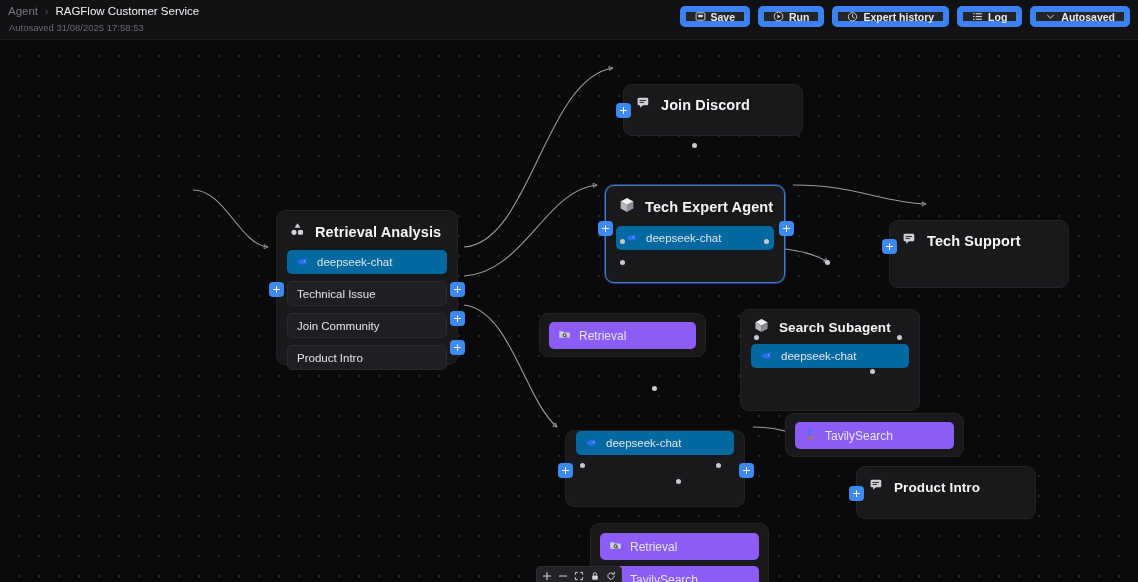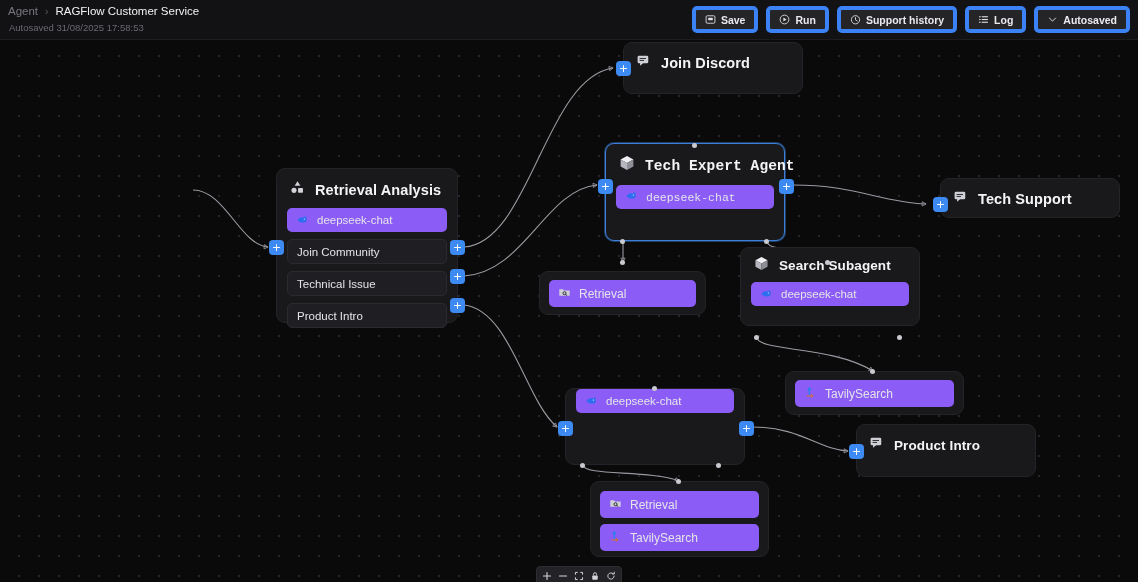--- a/index.html
+++ b/index.html
@@ -40,62 +40,62 @@
   .autosaved {
     position: absolute; left: 9px; top: 22px;
     font-size: 9.5px; color: #6a6a72;
   }
   .tb-actions {
     position: absolute; right: 8px; top: 6px;
     display: flex; align-items: center; gap: 8px;
   }
   .tb-btn {
     display: flex; align-items: center; gap: 5px;
-    height: 27px; padding: 0 9px;
+    height: 21px; padding: 0 9px;
     background: #252528;
-    border: 4px solid #3b82f6;
+    border: 6px solid #3b82f6;
     border-radius: 5px;
     font-size: 10.5px; color: #eaeaee; font-weight: bold;
     cursor: pointer; white-space: nowrap;
   }
   .tb-btn svg { display: block; }
 
   
   .node {
     position: absolute;
     background: #19191c;
     border: 1px solid #242428;
     border-radius: 9px;
     z-index: 20;
+    margin-top: 42px;
   }
   .node.selected {
     border-color: #3d7fd6;
     box-shadow: 0 0 0 1px rgba(61,127,214,.45);
-    font-family: Liberation Mono, monospace;
   }
   .node-head {
     display: flex; align-items: center; gap: 9px;
     padding: 10px 12px 8px 12px;
   }
   .node-title {
     font-size: 14.5px; font-weight: bold; color: #f4f4f7;
     letter-spacing: .1px; white-space: nowrap;
   }
   .node-title.sm { font-size: 13.5px; }
 
   .row {
     display: flex; align-items: center; gap: 8px;
     margin: 0 10px 7px 10px;
     height: 24px; padding: 0 9px;
     background: #242428;
     border-radius: 5px;
     font-size: 11.5px; color: #e4e4e8;
     white-space: nowrap;
   }
-  .row.model { background: #8b5cf6; }
+  .row.model { background: #0369a1; }
   .row.cat { background: #1f1f23; border: 1px solid #2a2a2f; height: 25px; }
   .row.tool { background: #8b5cf6; height: 27px; font-size: 12px; }
 
   
   .handle {
     position: absolute; width: 15px; height: 15px;
     background: #3d8bf2; border-radius: 4px;
     z-index: 40; cursor: pointer;
     display: flex; align-items: center; justify-content: center;
   }
@@ -216,21 +216,21 @@
         </span>
         <span>Run</span>
       </div>
       <div class="tb-btn">
         <span class="ico">
           <svg width="11" height="11" viewBox="0 0 16 16">
               <circle cx="8" cy="8.4" r="6" fill="none" stroke="#e0e0e4" stroke-width="1.3"></circle>
               <path d="M8 5.2 V8.6 L10.4 10" fill="none" stroke="#e0e0e4" stroke-width="1.3" stroke-linecap="round"></path>
             </svg>
         </span>
-        <span>Support history</span>
+        <span>Expert history</span>
       </div>
       <div class="tb-btn">
         <span class="ico">
           <svg width="11" height="11" viewBox="0 0 16 16">
             <g fill="#e0e0e4">
                 <rect x="1.6" y="3.2" width="2.2" height="1.6"></rect>
                 <rect x="5.4" y="3.2" width="9" height="1.6"></rect>
             <rect x="1.6" y="7.2" width="2.2" height="1.6"></rect>
                 <rect x="5.4" y="7.2" width="9" height="1.6"></rect>
             <rect x="1.6" y="11.2" width="2.2" height="1.6"></rect>
@@ -266,24 +266,24 @@
     <div class="row model">
       <span class="ico">
         <svg width="13" height="13" viewBox="0 0 18 18">
             <path d="M2 9.6 C4 6.6 7.4 5.4 10.6 6.2 C12 5 13.6 4.6 14.8 5 C14.2 6 14 7 14.4 7.8 C15.6 9.8 14.4 12.4 11.6 13 C8 13.8 4 12.4 2 9.6 z" fill="#2b6ef0"></path>
             <circle cx="11.6" cy="8.3" r=".85" fill="#fff"></circle>
           </svg>
       </span>
       <span>deepseek-chat</span>
     </div>
     <div class="row cat">
+      <span>Technical Issue</span>
+    </div>
+    <div class="row cat">
       <span>Join Community</span>
-    </div>
-    <div class="row cat">
-      <span>Technical Issue</span>
     </div>
     <div class="row cat">
       <span>Product Intro</span>
     </div>
     <div class="handle" style="left:-8px;top:71px"></div>
     <div class="handle" style="left:173px;top:71px"></div>
     <div class="handle" style="left:173px;top:100px"></div>
     <div class="handle" style="left:173px;top:129px"></div>
   </div>
 
@@ -319,21 +319,21 @@
             <path d="M2 9.6 C4 6.6 7.4 5.4 10.6 6.2 C12 5 13.6 4.6 14.8 5 C14.2 6 14 7 14.4 7.8 C15.6 9.8 14.4 12.4 11.6 13 C8 13.8 4 12.4 2 9.6 z" fill="#2b6ef0"></path>
             <circle cx="11.6" cy="8.3" r=".85" fill="#fff"></circle>
           </svg>
       </span>
       <span>deepseek-chat</span>
     </div>
     <div class="handle" style="left:-8px;top:35px"></div>
     <div class="handle" style="left:173px;top:35px"></div>
   </div>
 
-  <div class="node" style="left:940px;top:178px;width:180px;height:40px">
+  <div class="node" style="left:889px;top:178px;width:180px;height:68px">
     <div class="node-head">
       <span class="ico">
         <svg width="16" height="16" viewBox="0 0 18 18">
             <rect x="1.8" y="3" width="12" height="8.6" rx="1.6" fill="#cfcfd6"></rect>
             <path d="M4.6 11.2 L4.6 14.4 L8.2 11.2 z" fill="#cfcfd6"></path>
             <rect x="4" y="5.6" width="7.2" height="1" fill="#1a1a1e"></rect>
             <rect x="4" y="7.8" width="5" height="1" fill="#1a1a1e"></rect>
           </svg>
       </span>
       <span class="node-title">Tech Support</span>
@@ -347,21 +347,21 @@
         <svg width="13" height="13" viewBox="0 0 18 18">
             <path d="M1.8 4.4 H7 L8.4 6.2 H16.2 V13.6 H1.8 z" fill="#cfcfd6"></path>
             <circle cx="9" cy="10" r="2.1" fill="none" stroke="#1a1a1e" stroke-width="1.2"></circle>
             <path d="M10.6 11.6 L12.2 13" stroke="#1a1a1e" stroke-width="1.2" stroke-linecap="round"></path>
           </svg>
       </span>
       <span>Retrieval</span>
     </div>
   </div>
 
-  <div class="node" style="left:740px;top:247px;width:180px;height:79px">
+  <div class="node" style="left:740px;top:267px;width:180px;height:102px">
     <div class="node-head" style="padding:7px 12px 6px 12px">
       <span class="ico">
         <svg width="17" height="17" viewBox="0 0 18 18">
           <path d="M9 2 L15.4 5.5 L9 9 L2.6 5.5 z" fill="#f0f0f4"></path>
           <path d="M2.6 5.5 L9 9 V16 L2.6 12.5 z" fill="#b6b6be"></path>
           <path d="M15.4 5.5 L9 9 V16 L15.4 12.5 z" fill="#8e8e97"></path>
         </svg>
       </span>
       <span class="node-title sm">Search Subagent</span>
     </div>

